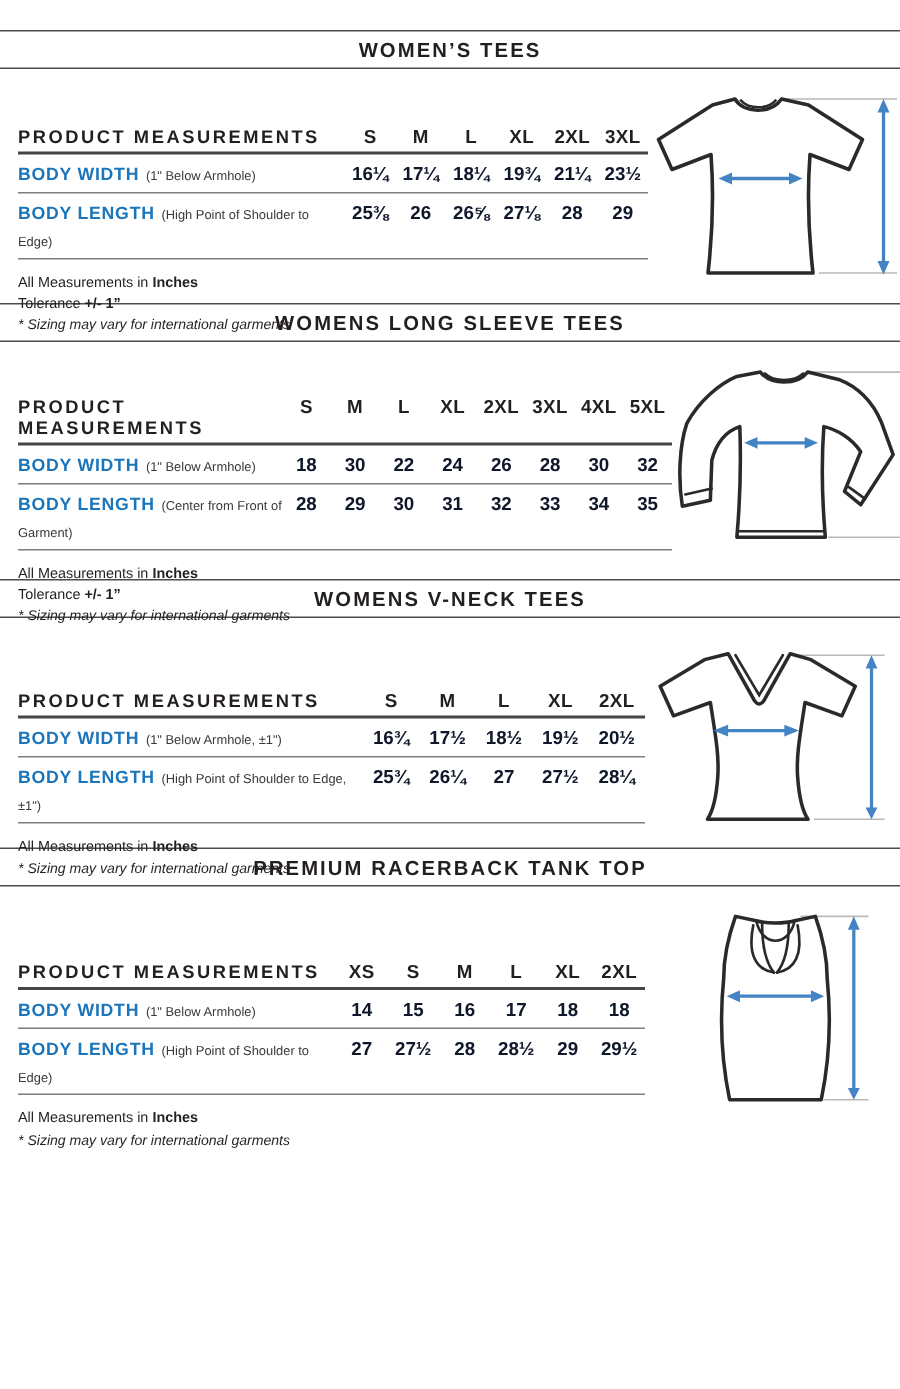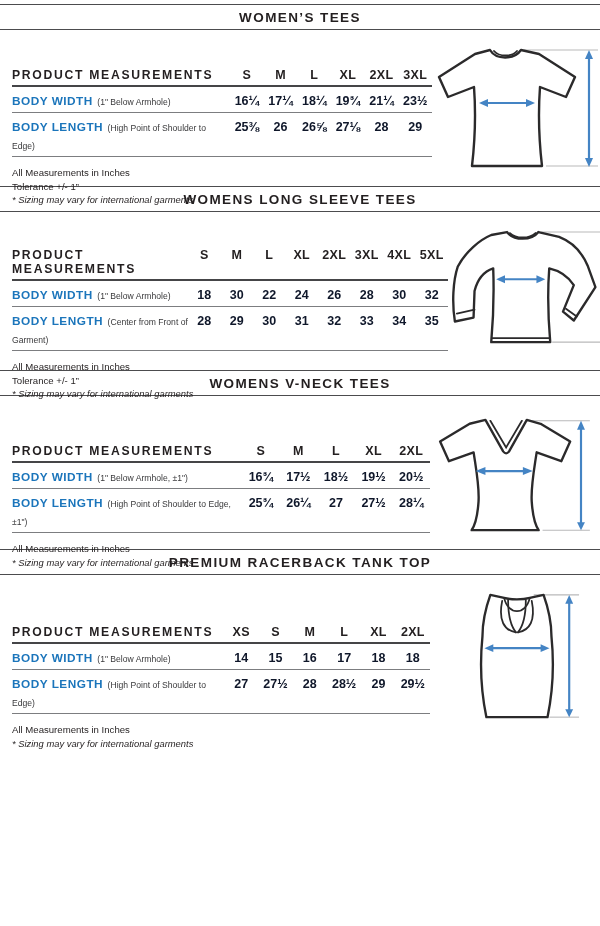--- a/index.html
+++ b/index.html
@@ -1,21 +1,21 @@
 <!DOCTYPE html>
 <html><head>
 <meta charset="utf-8">
 <style>
   html,body{margin:0;padding:0;}
   body{
     width:600px;height:926px;background:#ffffff;color:#231f20;
     font-family:"Liberation Sans","DejaVu Sans",sans-serif;
     -webkit-font-smoothing:antialiased;
   }
-  .page{padding-top:4px;}
+  .page{padding-top:20px;}
   
   .band{
     border-top:1.6px solid #4c4c4e;border-bottom:1.6px solid #4c4c4e;
     text-align:center;padding:5px 0 4px;
   }
   .band h2{margin:0;font-size:13.5px;font-weight:bold;letter-spacing:1.4px;}
   
   .content{display:flex;box-sizing:border-box;}
   .s0 .content{height:156px;}
   .s1 .content{height:158px;}
@@ -46,21 +46,21 @@
   .s2 .tlabel{flex:0 0 230px;}
   .s3 .tlabel{flex:0 0 212px;}
   .tcell{flex:1;text-align:center;}
   .hlabel{font-size:12.2px;font-weight:bold;letter-spacing:1.7px;}
   .sizeh{font-size:12.5px;font-weight:bold;letter-spacing:0.3px;}
   .bl{color:#1b75bb;font-weight:bold;font-size:11.8px;letter-spacing:0.5px;text-align:center;}
   .pnote{font-size:8.6px;color:#39393b;}
   .val{color:#0f172a;font-weight:bold;font-size:12.5px;}
   
   .notes{margin-top:9px;font-size:9.6px;line-height:13.5px;}
-  .notes b{font-weight:normal;}
+  .notes b{font-weight:bold;}
   .sizing{font-style:italic;font-weight:normal;font-size:9.4px;}
   
   .garment{stroke:#2b2a2b;stroke-width:2.4;fill:#ffffff;stroke-linejoin:round;stroke-linecap:round;}
   .gline{stroke:#2b2a2b;stroke-width:1.8;fill:none;stroke-linecap:round;}
   .arrow{stroke:#4484c4;stroke-width:2.2;}
   .ahead{fill:#4484c4;stroke:none;}
   .guide{stroke:#b9b9ba;stroke-width:1.1;}
 </style>
 </head>
 <body>

